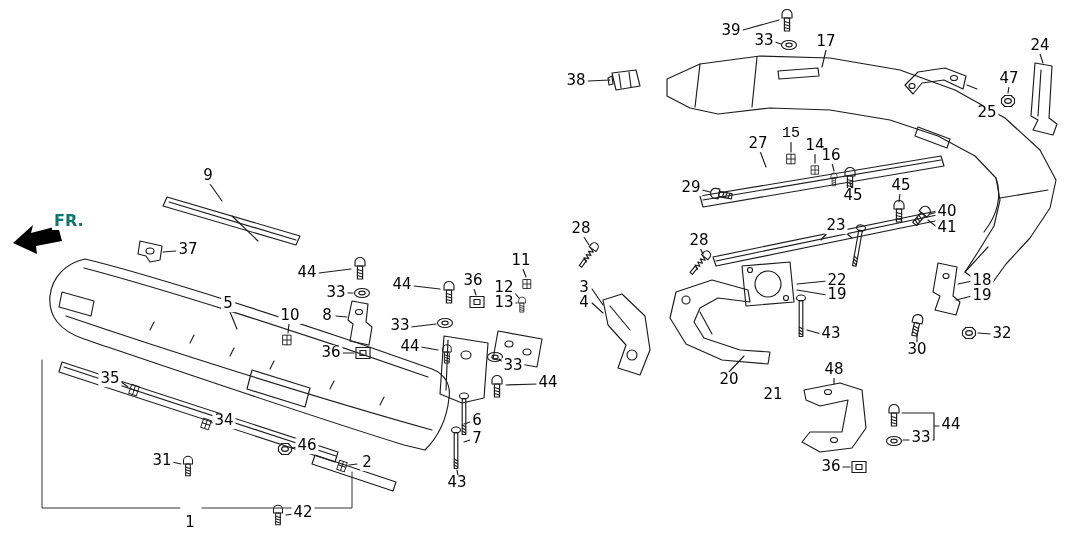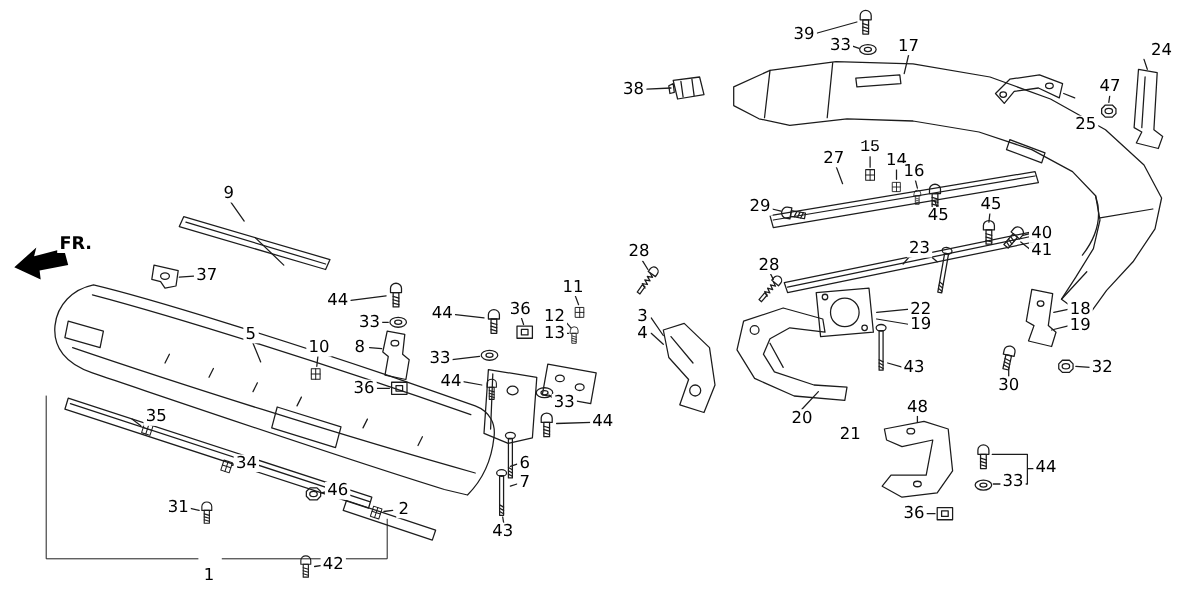--- a/index.html
+++ b/index.html
@@ -12,21 +12,21 @@
   svg.art .solid { fill:#000; stroke:none; }
   svg.art .thin { stroke-width:0.9; }
   .labels-layer { position:absolute; left:0; top:0; width:100%; height:100%; }
   .part-label {
     position:absolute; transform:translate(-50%,-50%);
     font-size:15px; line-height:1.05; color:#000; background:#fff; padding:0 2px;
     white-space:nowrap;
   }
   .fr-label {
     position:absolute; left:52px; top:211px; font-size:16px; font-weight:bold;
-    color:#000000; background:#fff; padding:0 2px;
+    color:#0f766e; background:#fff; padding:0 2px;
   }
 </style>
 </head>
 <body>
 
 <div class="stage">
 
   <svg class="art" width="1083" height="554" viewBox="0 0 1083 554">
     <defs>
       <g id="g-bolt">
@@ -308,32 +308,32 @@
       <div class="part-label" style="left: 504px; top: 288px;">12</div>
       <div class="part-label" style="left: 504px; top: 303px;">13</div>
       <div class="part-label" style="left: 581px; top: 229px;">28</div>
       <div class="part-label" style="left: 584px; top: 288px;">3</div>
       <div class="part-label" style="left: 584px; top: 303px;">4</div>
       <div class="part-label" style="left: 513px; top: 366px;">33</div>
       <div class="part-label" style="left: 548px; top: 383px;">44</div>
       <div class="part-label" style="left: 477px; top: 421px;">6</div>
       <div class="part-label" style="left: 477px; top: 439px;">7</div>
       <div class="part-label" style="left: 457px; top: 483px;">43</div>
-      <div class="part-label" style="left: 110px; top: 379px; margin-left: 32px;">35</div>
+      <div class="part-label" style="left: 110px; top: 379px;">35</div>
       <div class="part-label" style="left: 224px; top: 421px;">34</div>
       <div class="part-label" style="left: 162px; top: 461px;">31</div>
       <div class="part-label" style="left: 307px; top: 446px;">46</div>
       <div class="part-label" style="left: 367px; top: 463px;">2</div>
       <div class="part-label" style="left: 303px; top: 513px;">42</div>
       <div class="part-label" style="left: 190px; top: 523px;">1</div>
       <div class="part-label" style="left: 576px; top: 81px;">38</div>
       <div class="part-label" style="left: 731px; top: 31px;">39</div>
       <div class="part-label" style="left: 764px; top: 41px;">33</div>
       <div class="part-label" style="left: 826px; top: 42px;">17</div>
-      <div class="part-label" style="left: 1040px; top: 46px; margin-left: 16px;">24</div>
+      <div class="part-label" style="left: 1040px; top: 46px;">24</div>
       <div class="part-label" style="left: 987px; top: 89px; margin-top: 24px;">25</div>
       <div class="part-label" style="left: 1009px; top: 79px;">47</div>
       <div class="part-label" style="left: 791px; top: 134px; font-family: Liberation Mono, monospace;">15</div>
       <div class="part-label" style="left: 815px; top: 146px;">14</div>
       <div class="part-label" style="left: 831px; top: 156px;">16</div>
       <div class="part-label" style="left: 758px; top: 144px;">27</div>
       <div class="part-label" style="left: 691px; top: 188px;">29</div>
       <div class="part-label" style="left: 853px; top: 196px;">45</div>
       <div class="part-label" style="left: 901px; top: 186px;">45</div>
       <div class="part-label" style="left: 836px; top: 226px;">23</div>

